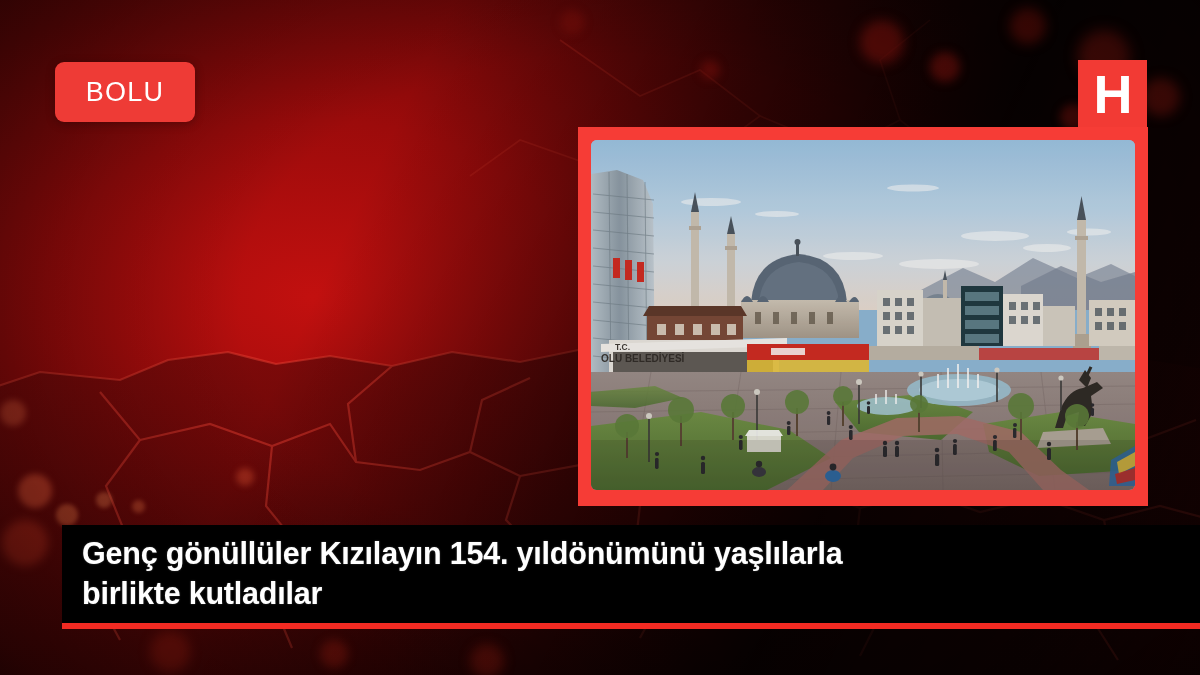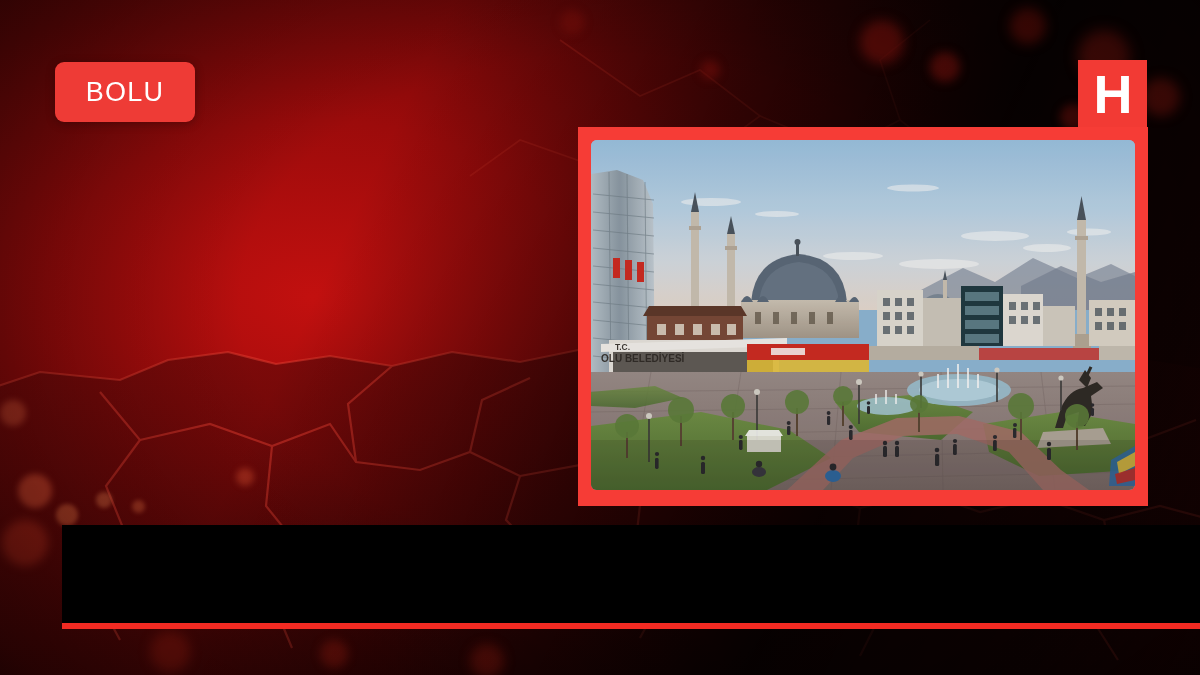--- a/index.html
+++ b/index.html
@@ -569,18 +569,19 @@
         </g>
 
         <rect x="0" y="0" width="544" height="350" fill="#2a1a12" opacity="0.07"></rect>
         <rect x="0" y="300" width="544" height="50" fill="#1a1410" opacity="0.12"></rect>
       </svg>
     </div>
   </div>
 
   <div class="headline-bar">
     <div class="headline-text">
-      <br>
+      <span>Genç gönüllüler Kızılayın 154. yıldönümünü yaşlılarla</span><br>
+      <span>birlikte kutladılar</span>
     </div>
   </div>
   <div class="headline-rule"></div>
 
 </div>
 
 </body></html>

